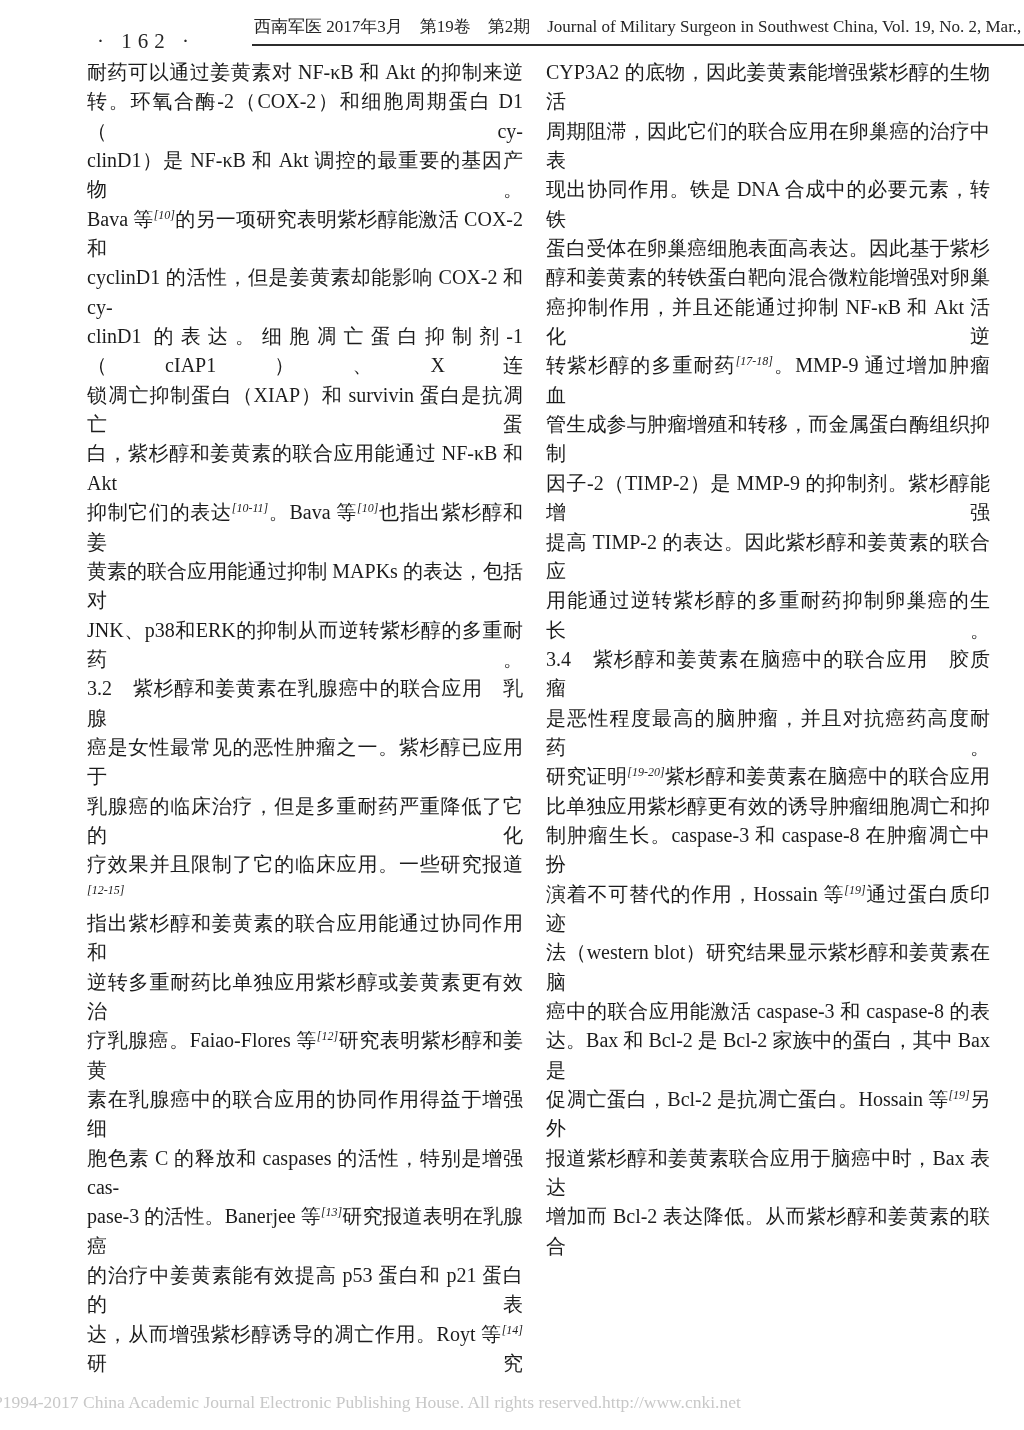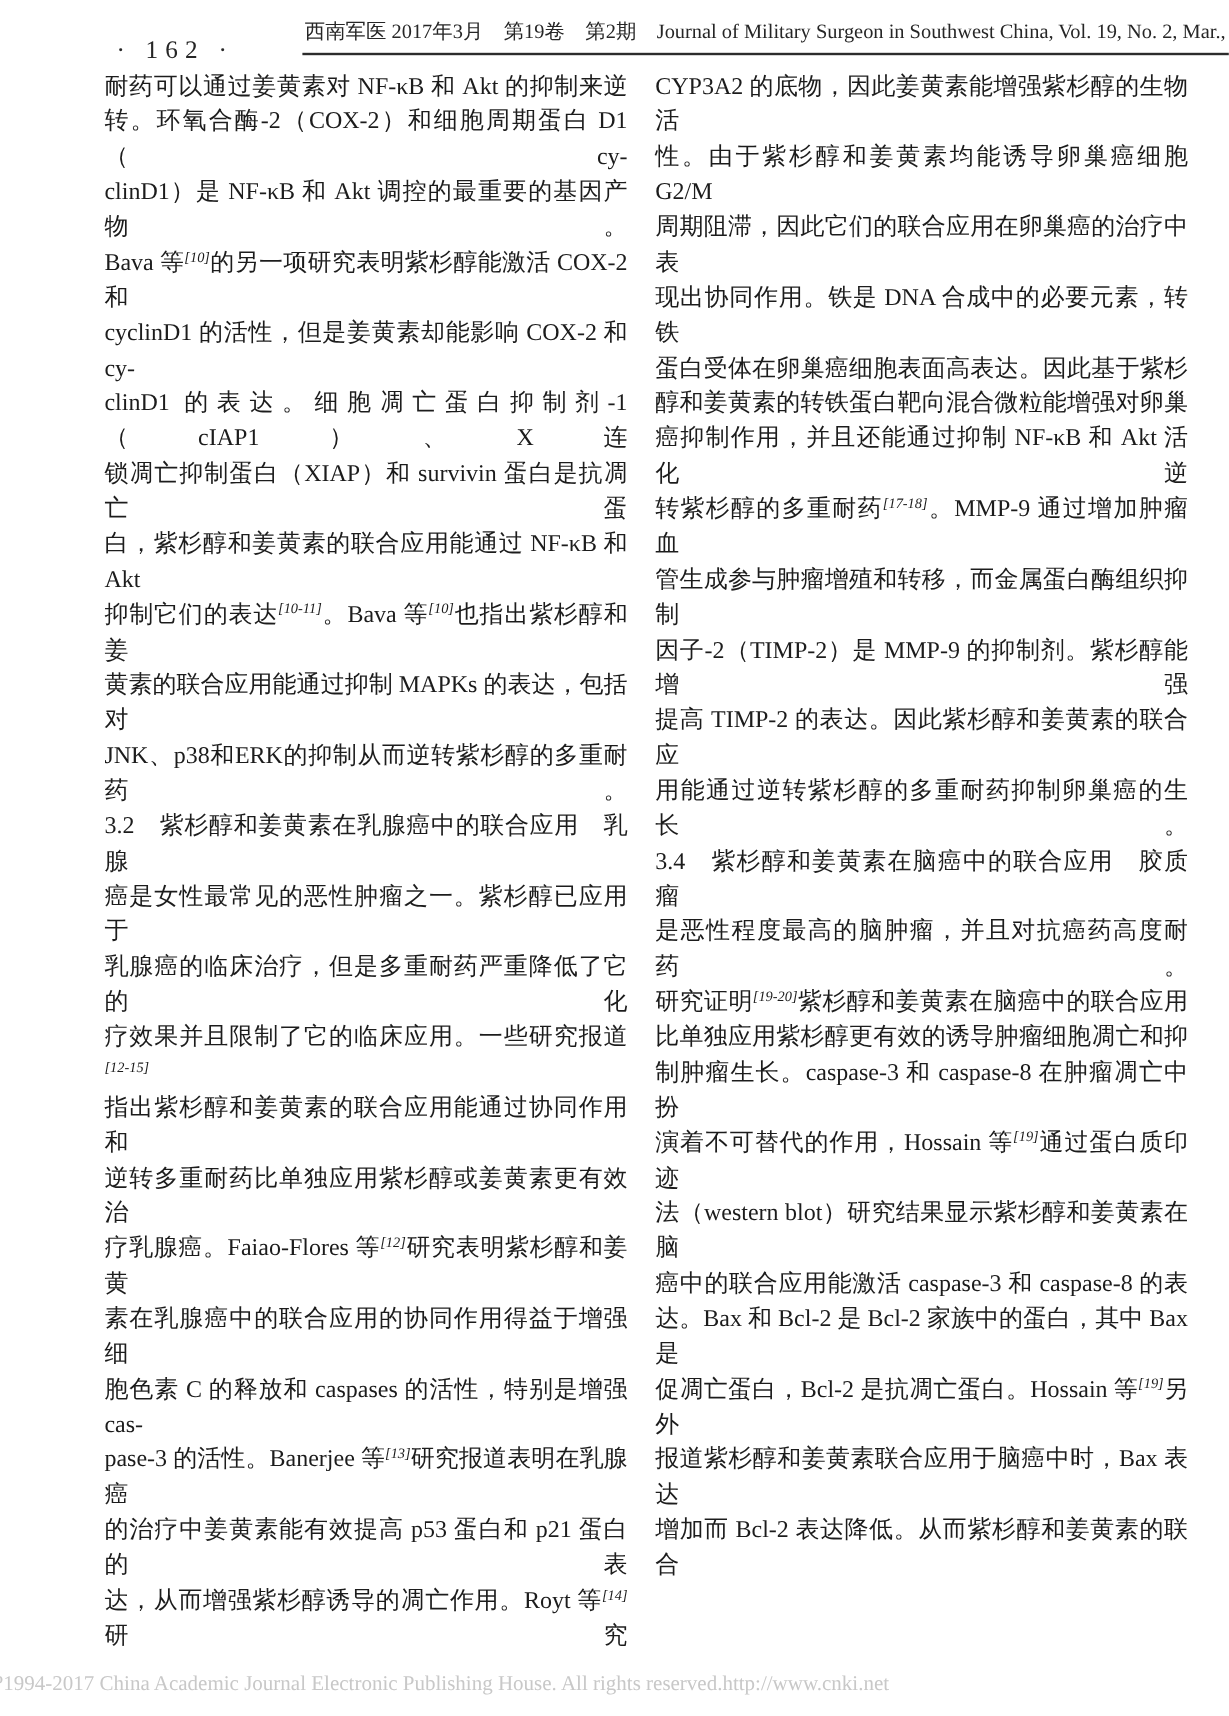--- a/index.html
+++ b/index.html
@@ -96,21 +96,20 @@
         <div class="line">逆转多重耐药比单独应用紫杉醇或姜黄素更有效治</div>
         <div class="line">疗乳腺癌。Faiao-Flores 等<sup>[12]</sup>研究表明紫杉醇和姜黄</div>
         <div class="line">素在乳腺癌中的联合应用的协同作用得益于增强细</div>
         <div class="line">胞色素 C 的释放和 caspases 的活性，特别是增强 cas-</div>
         <div class="line">pase-3 的活性。Banerjee 等<sup>[13]</sup>研究报道表明在乳腺癌</div>
         <div class="line">的治疗中姜黄素能有效提高 p53 蛋白和 p21 蛋白的表</div>
         <div class="line">达，从而增强紫杉醇诱导的凋亡作用。Royt 等<sup>[14]</sup>研究</div>
       </div>
     <div id="right-column" class="column">
         <div class="line">CYP3A2 的底物，因此姜黄素能增强紫杉醇的生物活</div>
-        <div class="line">性。由于紫杉醇和姜黄素均能诱导卵巢癌细胞 G2/M</div>
         <div class="line">周期阻滞，因此它们的联合应用在卵巢癌的治疗中表</div>
         <div class="line">现出协同作用。铁是 DNA 合成中的必要元素，转铁</div>
         <div class="line">蛋白受体在卵巢癌细胞表面高表达。因此基于紫杉</div>
         <div class="line">醇和姜黄素的转铁蛋白靶向混合微粒能增强对卵巢</div>
         <div class="line">癌抑制作用，并且还能通过抑制 NF-κB 和 Akt 活化逆</div>
         <div class="line">转紫杉醇的多重耐药<sup>[17-18]</sup>。MMP-9 通过增加肿瘤血</div>
         <div class="line">管生成参与肿瘤增殖和转移，而金属蛋白酶组织抑制</div>
         <div class="line">因子-2（TIMP-2）是 MMP-9 的抑制剂。紫杉醇能增强</div>
         <div class="line">提高 TIMP-2 的表达。因此紫杉醇和姜黄素的联合应</div>
         <div class="line">用能通过逆转紫杉醇的多重耐药抑制卵巢癌的生长。</div>

